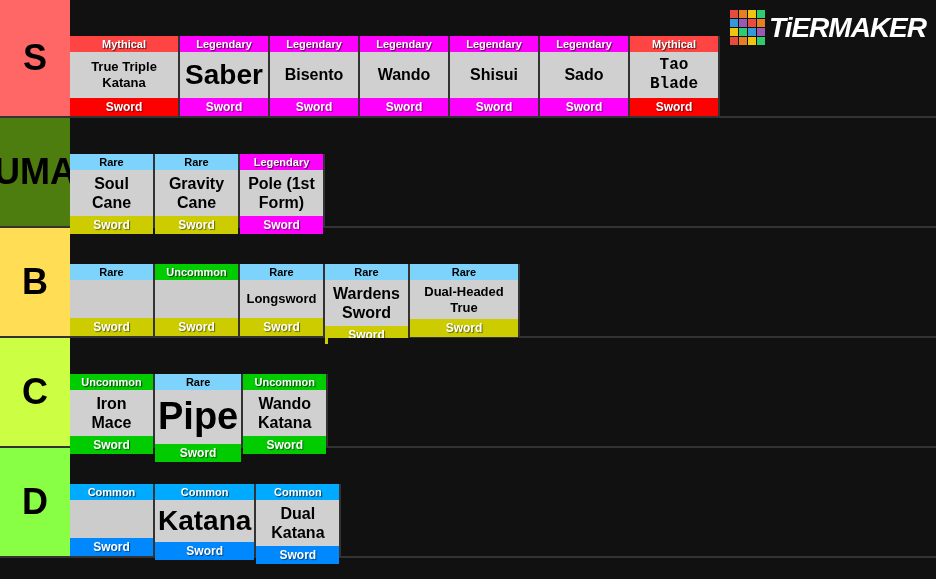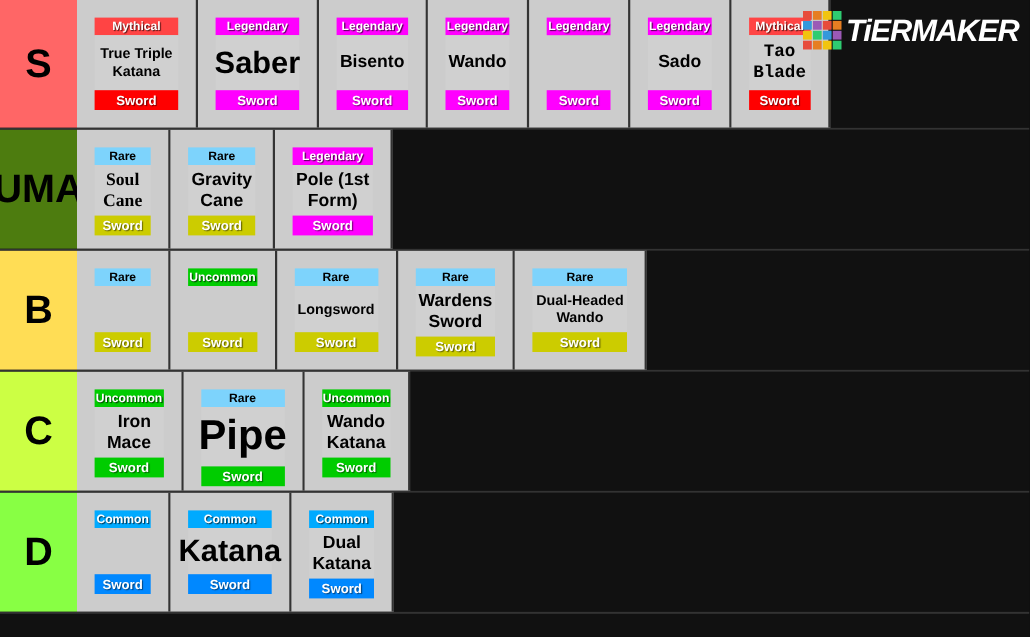--- a/index.html
+++ b/index.html
@@ -39,21 +39,22 @@
 
     .item-cell {
       display: flex;
       flex-direction: column;
       align-items: center;
       justify-content: space-between;
       min-width: 85px;
       max-width: 120px;
       border-right: 2px solid #333;
       background: #ccc;
-      padding: 16px;
+      padding: 0;
+      margin-top: 36px;
     }
 
     .item-rarity {
       width: 100%;
       text-align: center;
       font-size: 11px;
       font-weight: bold;
       color: #fff;
       padding: 2px 1px;
       text-shadow: 1px 1px 1px rgba(0,0,0,0.7);
@@ -157,20 +158,21 @@
             <div class="item-name" style="font-size: 16px; white-space: pre-line;">Bisento</div>
             <div class="item-type type-sword-magenta">Sword</div>
           </div>
           <div class="item-cell" style="min-width: 90px; max-width: 110px;">
             <div class="item-rarity rarity-legendary">Legendary</div>
             <div class="item-name" style="font-size: 16px; white-space: pre-line;">Wando</div>
             <div class="item-type type-sword-magenta">Sword</div>
           </div>
           <div class="item-cell" style="min-width: 90px; max-width: 110px;">
             <div class="item-rarity rarity-legendary">Legendary</div>
+            <div class="item-name" style="font-size: 16px; white-space: pre-line;">Shisui</div>
             <div class="item-type type-sword-magenta">Sword</div>
           </div>
           <div class="item-cell" style="min-width: 90px; max-width: 110px;">
             <div class="item-rarity rarity-legendary">Legendary</div>
             <div class="item-name" style="font-size: 16px; white-space: pre-line;">Sado</div>
             <div class="item-type type-sword-magenta">Sword</div>
           </div>
           <div class="item-cell" style="min-width: 90px; max-width: 110px;">
             <div class="item-rarity rarity-mythical">Mythical</div>
             <div class="item-name" style="font-size: 16px; white-space: pre-line; font-family: Liberation Mono, monospace;">Tao
@@ -178,21 +180,21 @@
             <div class="item-type type-sword-red">Sword</div>
           </div>
           <div class="rest-area"></div>
         </div>
       </div>
       <div class="tier-row" style="height: 110px;">
         <div class="tier-label" style="background: #4d7c0f;">UMA</div>
         <div class="tier-items">
           <div class="item-cell" style="min-width: 85px; max-width: 110px;">
             <div class="item-rarity rarity-rare">Rare</div>
-            <div class="item-name" style="font-size: 16px; white-space: pre-line; font-family: Liberation Serif, serif;">Soul
+            <div class="item-name" style="font-size: 16px; white-space: pre-line;">Soul
 Cane</div>
             <div class="item-type type-sword-yellow">Sword</div>
           </div>
           <div class="item-cell" style="min-width: 85px; max-width: 110px;">
             <div class="item-rarity rarity-rare">Rare</div>
             <div class="item-name" style="font-size: 16px; white-space: pre-line;">Gravity
 Cane</div>
             <div class="item-type type-sword-yellow">Sword</div>
           </div>
           <div class="item-cell" style="min-width: 85px; max-width: 110px;">
@@ -222,32 +224,32 @@
           </div>
           <div class="item-cell" style="min-width: 85px; max-width: 110px;">
             <div class="item-rarity rarity-rare">Rare</div>
             <div class="item-name" style="font-size: 16px; white-space: pre-line;">Wardens
 Sword</div>
             <div class="item-type type-sword-yellow">Sword</div>
           </div>
           <div class="item-cell" style="min-width: 110px; max-width: 140px;">
             <div class="item-rarity rarity-rare">Rare</div>
             <div class="item-name" style="font-size: 13px; white-space: pre-line;">Dual-Headed
-Wando</div>
+True</div>
             <div class="item-type type-sword-yellow">Sword</div>
           </div>
           <div class="rest-area"></div>
         </div>
       </div>
       <div class="tier-row" style="height: 110px;">
         <div class="tier-label" style="background: rgb(204, 255, 68);">C</div>
         <div class="tier-items">
           <div class="item-cell" style="min-width: 85px; max-width: 110px;">
             <div class="item-rarity rarity-uncommon">Uncommon</div>
-            <div class="item-name" style="font-size: 16px; white-space: pre-line; text-align: right;">Iron
+            <div class="item-name" style="font-size: 16px; white-space: pre-line;">Iron
 Mace</div>
             <div class="item-type type-sword-green">Sword</div>
           </div>
           <div class="item-cell" style="min-width: 85px; max-width: 110px;">
             <div class="item-rarity rarity-rare">Rare</div>
             <div class="item-name" style="font-size: 38px; white-space: pre-line;">Pipe</div>
             <div class="item-type type-sword-green">Sword</div>
           </div>
           <div class="item-cell" style="min-width: 85px; max-width: 110px;">
             <div class="item-rarity rarity-uncommon">Uncommon</div>

